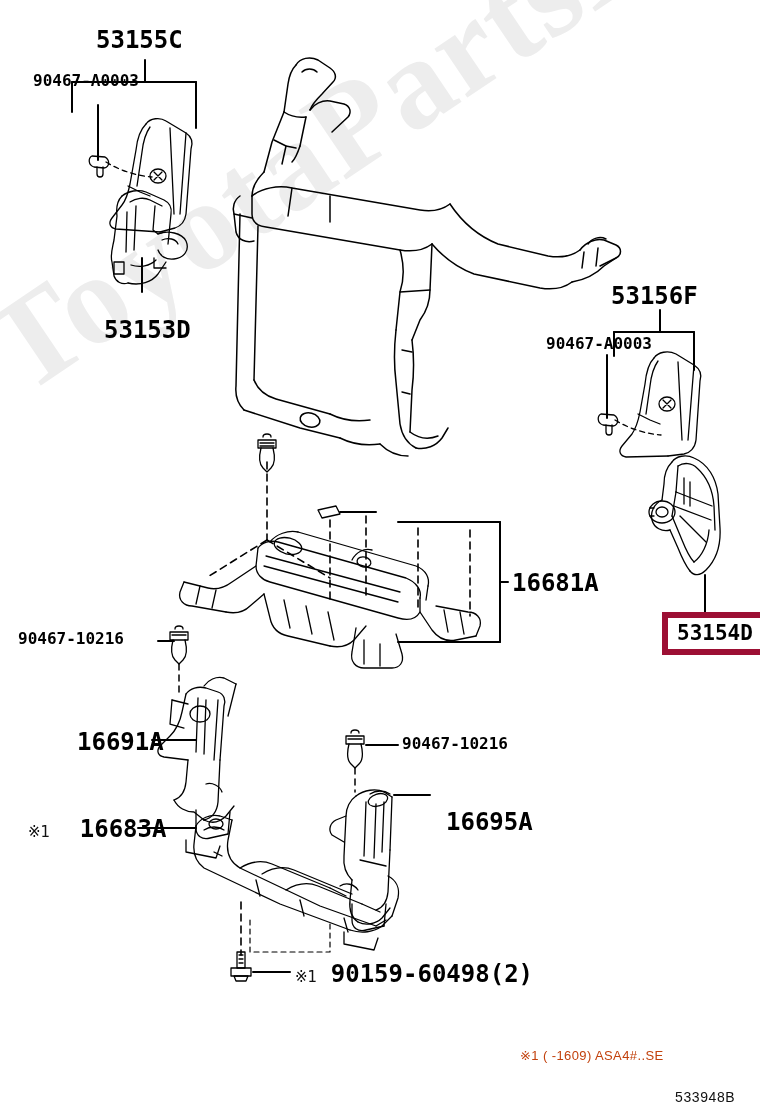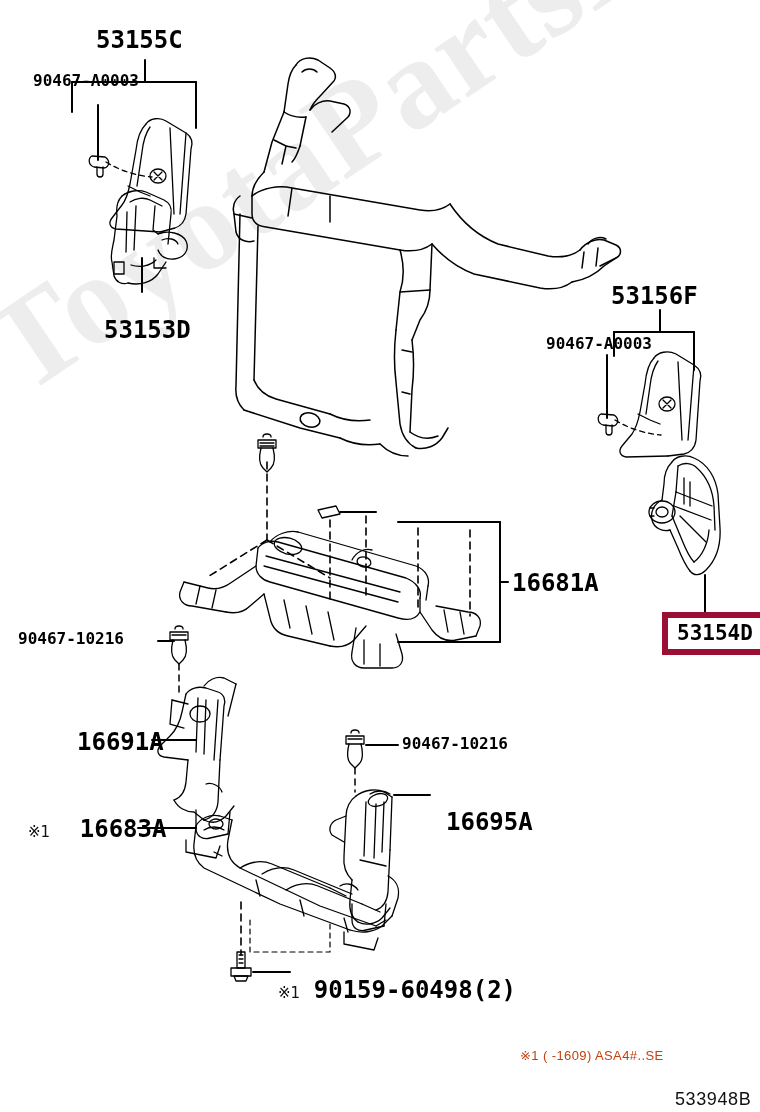--- a/index.html
+++ b/index.html
@@ -26,21 +26,21 @@
        line-height:1.18;}
   .lbl.big{font-size:24px;}
   .ref{position:absolute;z-index:4;white-space:nowrap;
        font-family:"DejaVu Sans Mono","Liberation Mono",monospace;
        font-weight:700;font-size:17px;line-height:1.28;color:#000;}
   .note{position:absolute;z-index:4;white-space:nowrap;
         font-family:"Liberation Sans","DejaVu Sans",sans-serif;
         font-size:13px;color:#c2410c;letter-spacing:.4px;}
   .figid{position:absolute;z-index:4;white-space:nowrap;
          font-family:"Liberation Sans","DejaVu Sans",sans-serif;
-         font-size:18px;color:#111;letter-spacing:.6px;}
+         font-size:14px;color:#111;letter-spacing:.6px;}
   .mark{font-size:15px;font-weight:400;}
 
   
   .hl{position:absolute;z-index:5;
       border:6px solid #9c0f34;background:#fff;
       padding:3px 9px 4px 9px;
       font-family:"DejaVu Sans Mono","Liberation Mono",monospace;
       font-weight:700;font-size:21px;color:#000;letter-spacing:0;}
 </style>
 </head>
@@ -417,21 +417,21 @@
 
   <div style="position:absolute;left:28px;top:815px;z-index:4;white-space:nowrap;">
     <span class="mark" style="font-family:'DejaVu Sans',sans-serif;">※1</span>
     <span class="lbl big" style="position:static;margin-left:20px;">16683A</span>
   </div>
 
   <div class="lbl" style="left:402px;top:735px;">90467-10216</div>
 
   <div class="lbl big" style="left:437px;top:808px;margin-left:9px;">16695A</div>
 
-  <div style="position:absolute;left:278px;top:960px;z-index:4;white-space:nowrap;margin-top:16px;">
+  <div style="position:absolute;left:295px;top:960px;z-index:4;white-space:nowrap;">
     <span class="mark" style="font-family:'DejaVu Sans',sans-serif;">※1</span>
     <span class="lbl big" style="position:static;margin-left:4px;">90159-60498(2)</span>
   </div>
 
   <div class="note" style="left:520px;top:1048px;">※1 (    -1609) ASA4#..SE</div>
 
   <div class="figid" style="left:675px;top:1089px;">533948B</div>
 
 </div>
 

